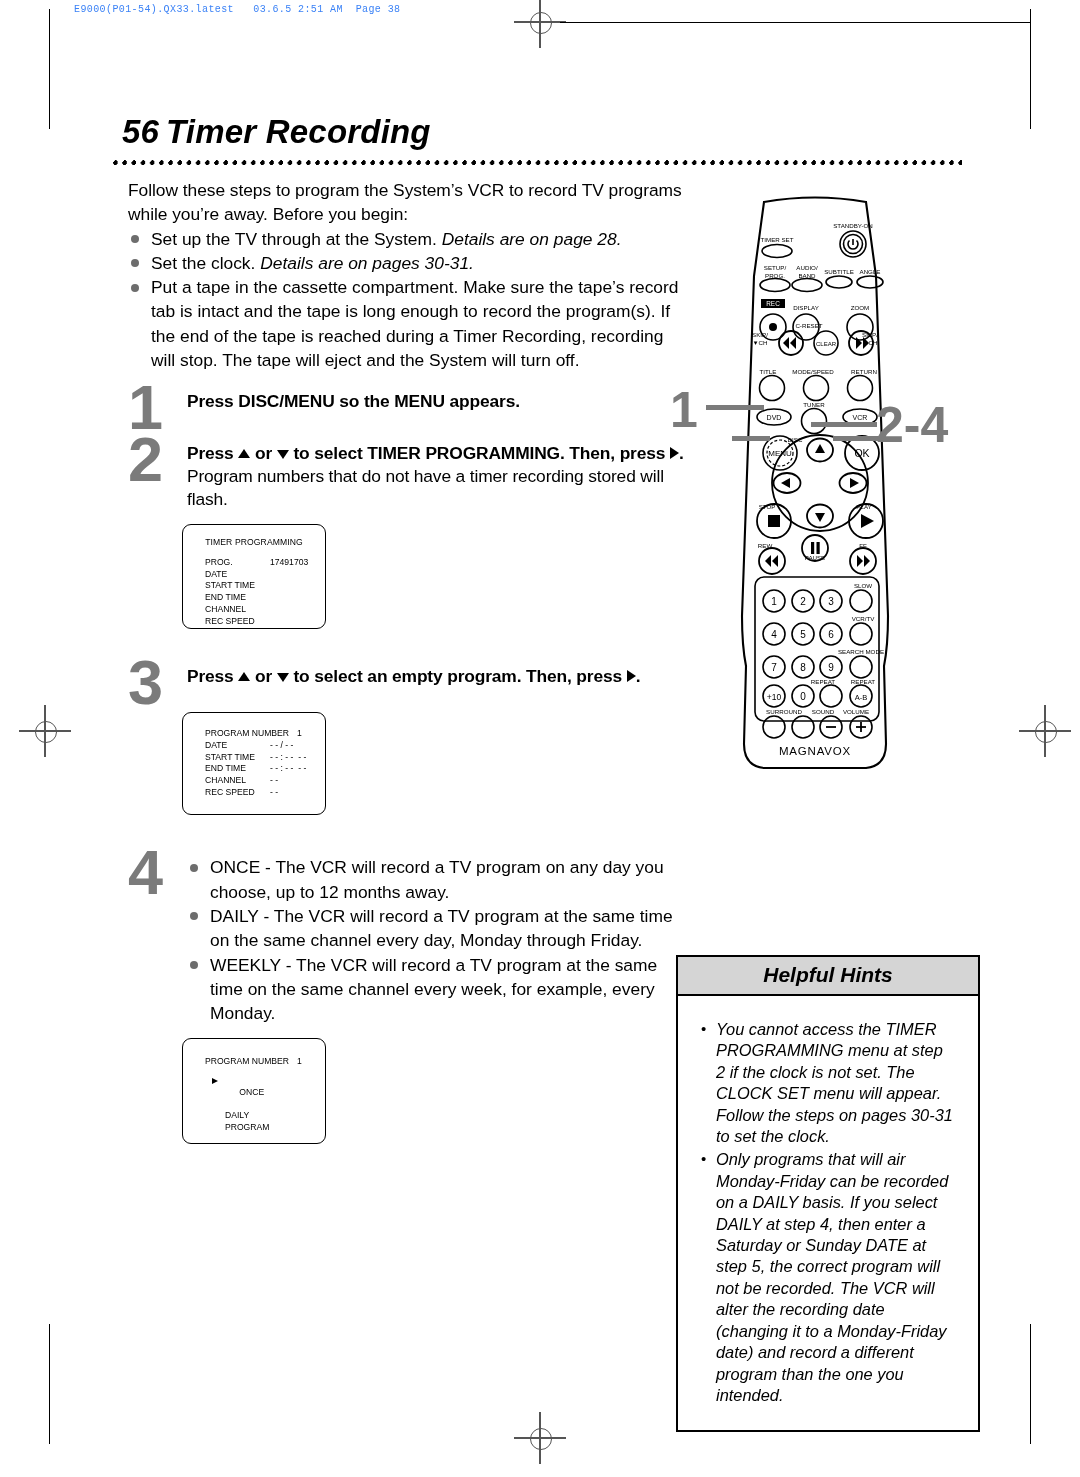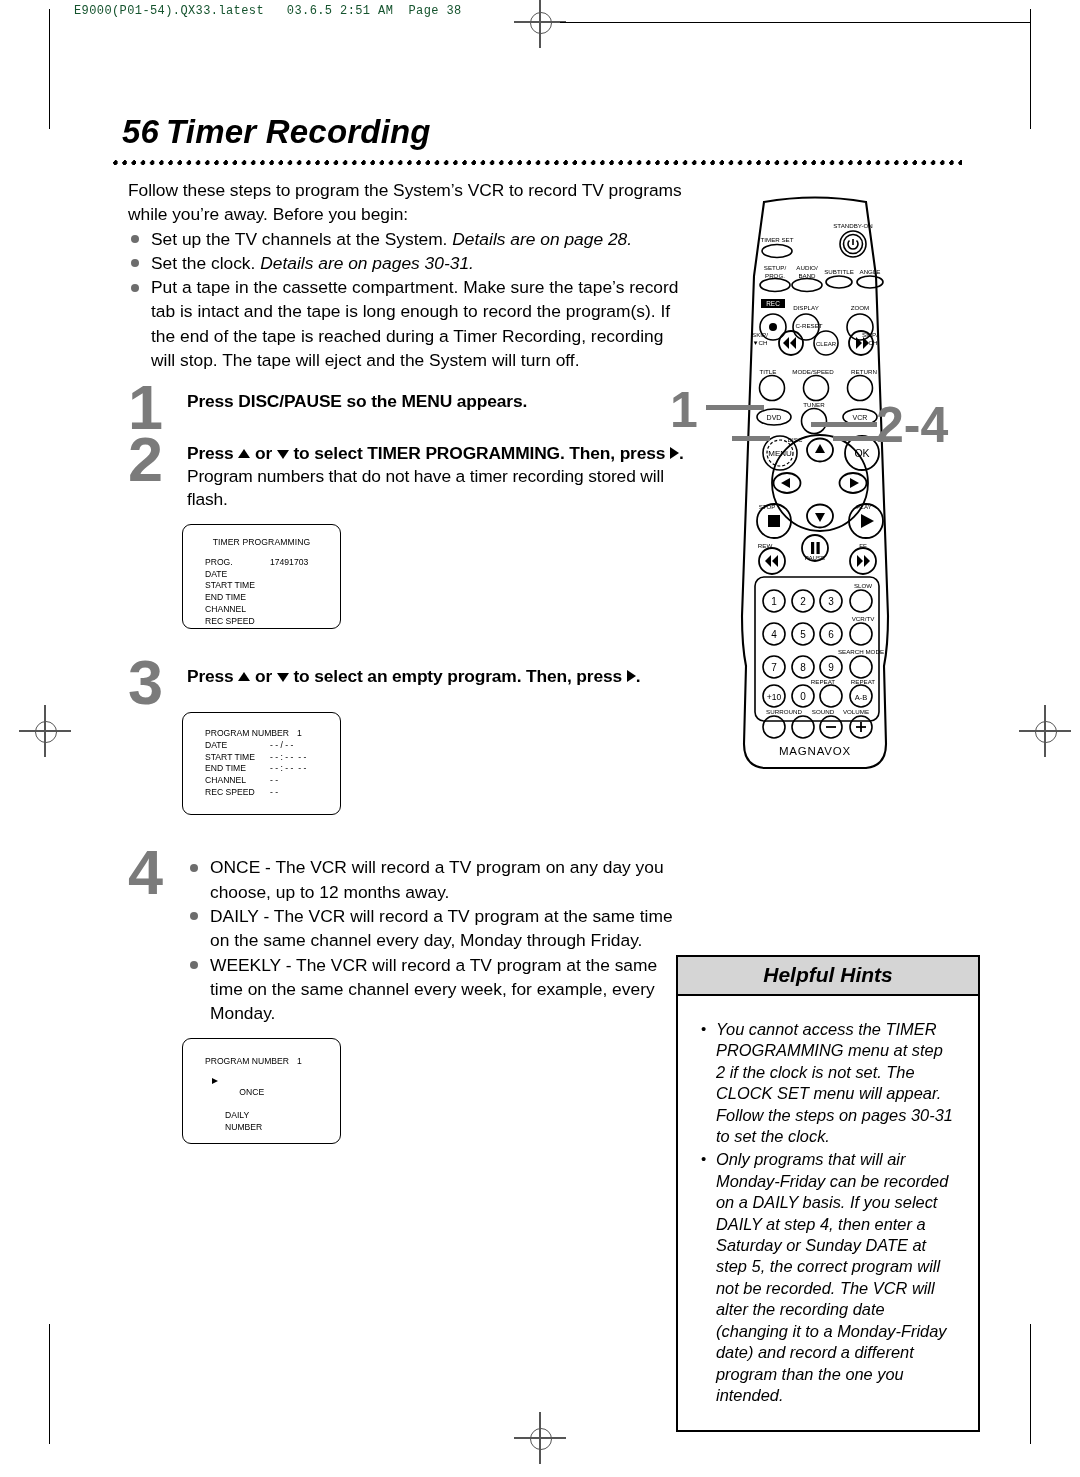--- a/index.html
+++ b/index.html
@@ -56,24 +56,24 @@
     left: 0; top: 25px;
     width: 52px; height: 1.5px;
     background: #555;
   }
 
   
   .slug {
     position: absolute;
     left: 74px; top: 4px;
     font-family: "Liberation Mono", monospace;
-    font-size: 12px;
+    font-size: 10px;
     letter-spacing: 0.4px;
     white-space: pre;
-    color: #14532d;
+    color: #3b82f6;
   }
 
   
   .title {
     position: absolute;
     left: 122px; top: 113px;
     font-size: 33px;
     font-weight: bold;
     font-style: italic;
     letter-spacing: 0.2px;
@@ -143,21 +143,21 @@
     line-height: 23px;
     letter-spacing: -0.15px;
   }
   .step-txt b { font-weight: bold; }
   .step-txt .reg { font-weight: normal; }
 
   
   .osd {
     position: relative;
     margin: 13px 0 0 54px;
-    width: 159px;
+    width: 144px;
     border: 1.4px solid #000;
     border-radius: 9px;
     background: #fff;
     font-size: 8.6px;
     line-height: 11.7px;
     font-family: "Liberation Sans", sans-serif;
     padding: 12px 0 14px 0;
     box-sizing: border-box;
   }
   .osd .osd-title {
@@ -300,28 +300,28 @@
 <div class="title">
   <span class="num">56</span><span>Timer Recording</span>
 </div>
 <div class="dotted-rule"></div>
 
 <div class="col-left">
 
   <div class="para">Follow these steps to program the System’s  VCR to record TV programs while you’re away. Before you begin:</div>
 
   <ul class="bullets">
-    <li><span>Set up the TV channels at the System. </span><span class="ital">Details are on page 28.</span></li>
+    <li><span>Set up the TV through at the System. </span><span class="ital">Details are on page 28.</span></li>
     <li><span>Set the clock. </span><span class="ital">Details are on pages 30-31.</span></li>
     <li><span>Put a tape in the cassette compartment. Make sure the tape’s record tab is intact and the tape is long enough to record the program(s). If the end of the tape is reached during a Timer Recording, recording will stop. The tape will eject and the System will turn off.</span></li>
   </ul>
 
   <div class="step" style="margin-top:18px;">
     <div class="step-num">1</div>
-    <div class="step-txt"><b>Press DISC/PAUSE so the MENU appears.</b></div>
+    <div class="step-txt"><b>Press DISC/MENU so the MENU appears.</b></div>
   </div>
 
   <div class="step" style="margin-top:18px;">
     <div class="step-num">2</div>
     <div class="step-txt"><b>Press <span class="tri-up"></span> or <span class="tri-dn"></span> to select TIMER PROGRAMMING. Then, press <span class="tri-rt"></span>.</b><span class="reg"> Program numbers that do not have a timer recording stored will flash.</span></div>
   </div>
 
   <div class="osd" style="height:105px;">
     <div class="osd-title">TIMER PROGRAMMING</div>
     <div class="osd-rows">
@@ -360,21 +360,21 @@
   </div>
 
   <div class="osd" style="height:106px; padding-top:17px;">
     <div class="osd-rows" style="margin-bottom:7px;">
       <div class="osd-row"><span class="k" style="width:92px;">PROGRAM NUMBER</span><span class="v">1</span></div>
     </div>
     <div class="osd-opt">
       <span class="osd-arrow"></span><span>ONCE</span>
     </div>
     <div class="osd-opt"><span>DAILY</span></div>
-    <div class="osd-opt"><span>NUMBER</span></div>
+    <div class="osd-opt"><span>PROGRAM</span></div>
   </div>
 
 </div>
 
 <div class="remote-wrap">
 
   <div class="lead" style="left:58px; top:209px; width:58px;"></div>
   <div class="lead" style="left:84px; top:240px; width:38px;"></div>
   <div class="lead" style="left:163px; top:226px; width:66px;"></div>
   <div class="lead" style="left:185px; top:240px; width:46px;"></div>

